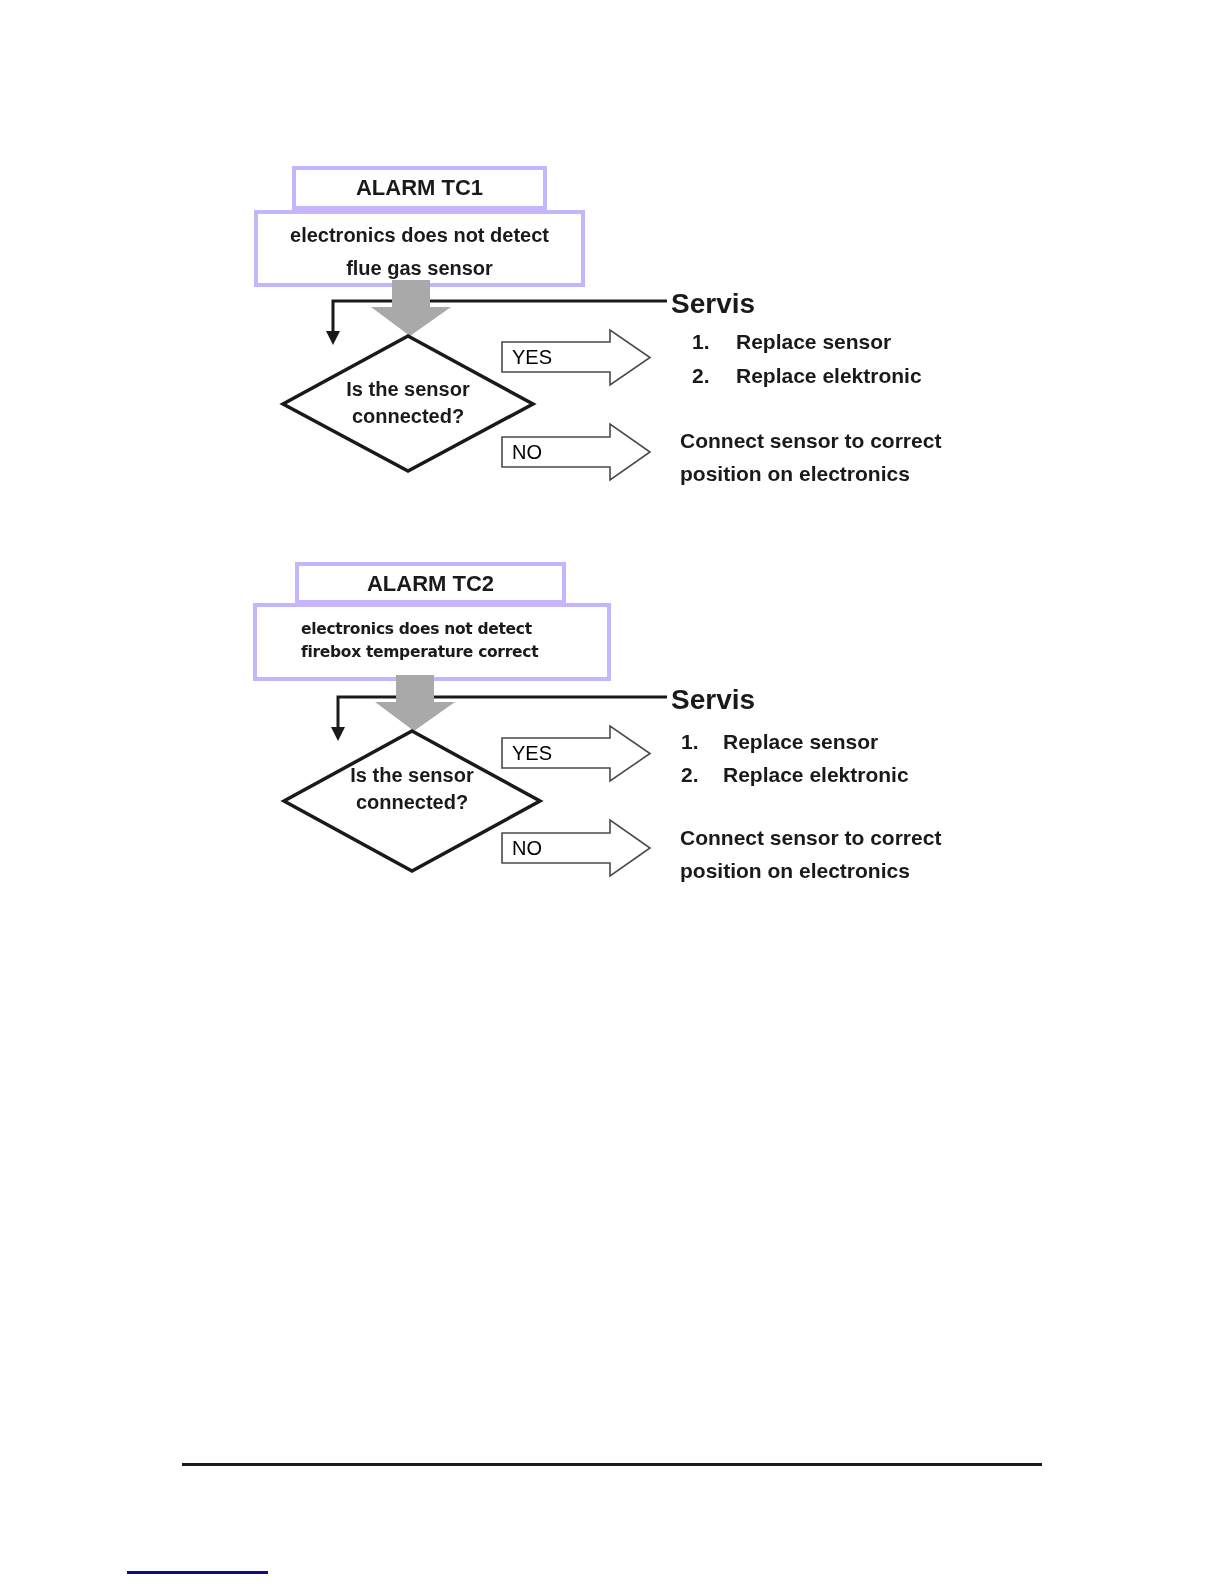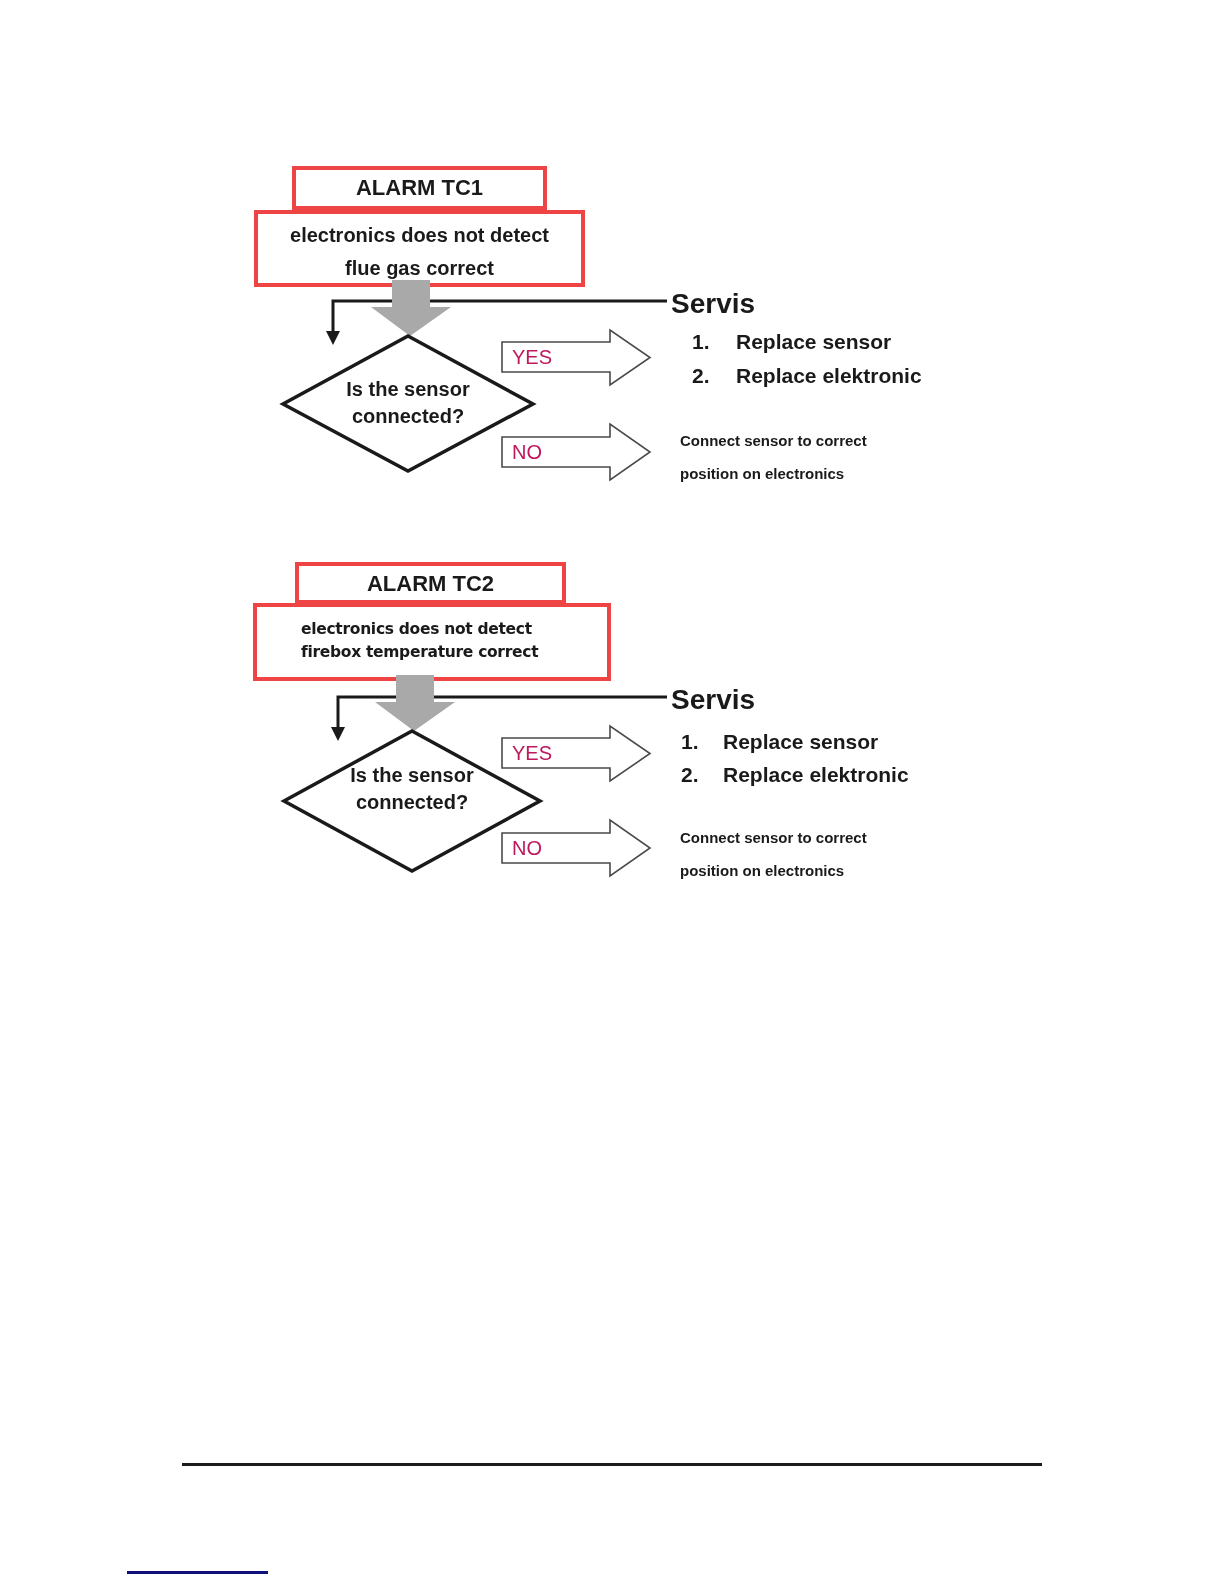--- a/index.html
+++ b/index.html
@@ -1,43 +1,43 @@
 <!DOCTYPE html>
 <html><head>
 <meta charset="utf-8">
 <style>
   html,body{margin:0;padding:0;background:#ffffff;}
   .page{
     position:relative;width:1224px;height:1584px;background:#ffffff;overflow:hidden;
     font-family:"Liberation Sans",sans-serif;color:#1a1a1a;
   }
   .shapes{position:absolute;left:0;top:0;z-index:1;pointer-events:none;}
-  .box{position:absolute;box-sizing:border-box;border:4px solid #ef4444;background:#ffffff;z-index:0;}
+  .box{position:absolute;box-sizing:border-box;border:4px solid #c4b5fd;background:#ffffff;z-index:0;}
   .txt{position:absolute;z-index:2;white-space:nowrap;}
 
   
   .c1-title{left:292px;top:166px;width:255px;height:44px;}
   .c2-title{left:295px;top:562px;width:271px;height:42px;}
   .title-label{display:block;text-align:center;font-weight:bold;font-size:22px;line-height:36px;}
   .c1-desc{left:254px;top:210px;width:331px;height:77px;}
   .c1-desc .desc-line{text-align:center;font-weight:bold;font-size:20px;line-height:33px;padding-top:0;}
   .c1-desc{padding-top:5px;}
   .wavy{text-decoration-style:wavy;text-decoration-color:#e8554a;text-decoration-thickness:2px;text-underline-offset:4px;}
   .q{z-index:2;position:absolute;text-align:center;font-weight:bold;font-size:20px;line-height:27px;}
   .c1-q{left:283px;top:376px;width:250px;}
-  .alabel{font-size:20px;color:#be185d;line-height:31px;}
+  .alabel{font-size:20px;color:#000000;line-height:31px;}
   .c1-yes{left:512px;top:342px;}
   .c1-no{left:512px;top:437px;}
   .servis-h{font-weight:bold;font-size:28px;line-height:24px;}
   .c1-servis{left:671px;top:292px;}
   .slist{position:absolute;z-index:2;font-weight:bold;font-size:21px;line-height:34px;}
   .c1-list{left:692px;top:325px;}
   .srow{display:flex;}
   .snum{width:44px;}
-  .connect{position:absolute;z-index:2;font-weight:bold;font-size:15px;line-height:33px;white-space:nowrap;}
+  .connect{position:absolute;z-index:2;font-weight:bold;font-size:21px;line-height:33px;white-space:nowrap;}
   .c1-connect{left:680px;top:424px;}
 
   
   .c2-desc{left:253px;top:603px;width:358px;height:78px;padding-top:11px;}
   .c2-desc .desc-line{text-align:left;padding-left:44px;font-family:"DejaVu Sans",sans-serif;font-weight:bold;font-size:15.5px;letter-spacing:-0.3px;line-height:23px;}
   .c2-q{left:284px;top:762px;width:256px;}
   .c2-yes{left:512px;top:738px;}
   .c2-no{left:512px;top:833px;}
   .c2-servis{left:671px;top:688px;}
   .c2-list{left:681px;top:725px;line-height:33px;}
@@ -52,21 +52,21 @@
 <body>
 
 <div class="page">
 
   <section>
     <div class="box c1-title">
       <span class="title-label">ALARM TC1</span>
     </div>
     <div class="box c1-desc">
       <div class="desc-line">electronics does not detect</div>
-      <div class="desc-line"><span class="wavy">flue gas</span><span> correct</span></div>
+      <div class="desc-line"><span class="wavy">flue gas</span><span> sensor</span></div>
     </div>
 
     <div class="q c1-q">
       <div>Is the sensor</div>
       <div>connected?</div>
     </div>
 
     <div class="txt alabel c1-yes">YES</div>
     <div class="txt alabel c1-no">NO</div>
 

